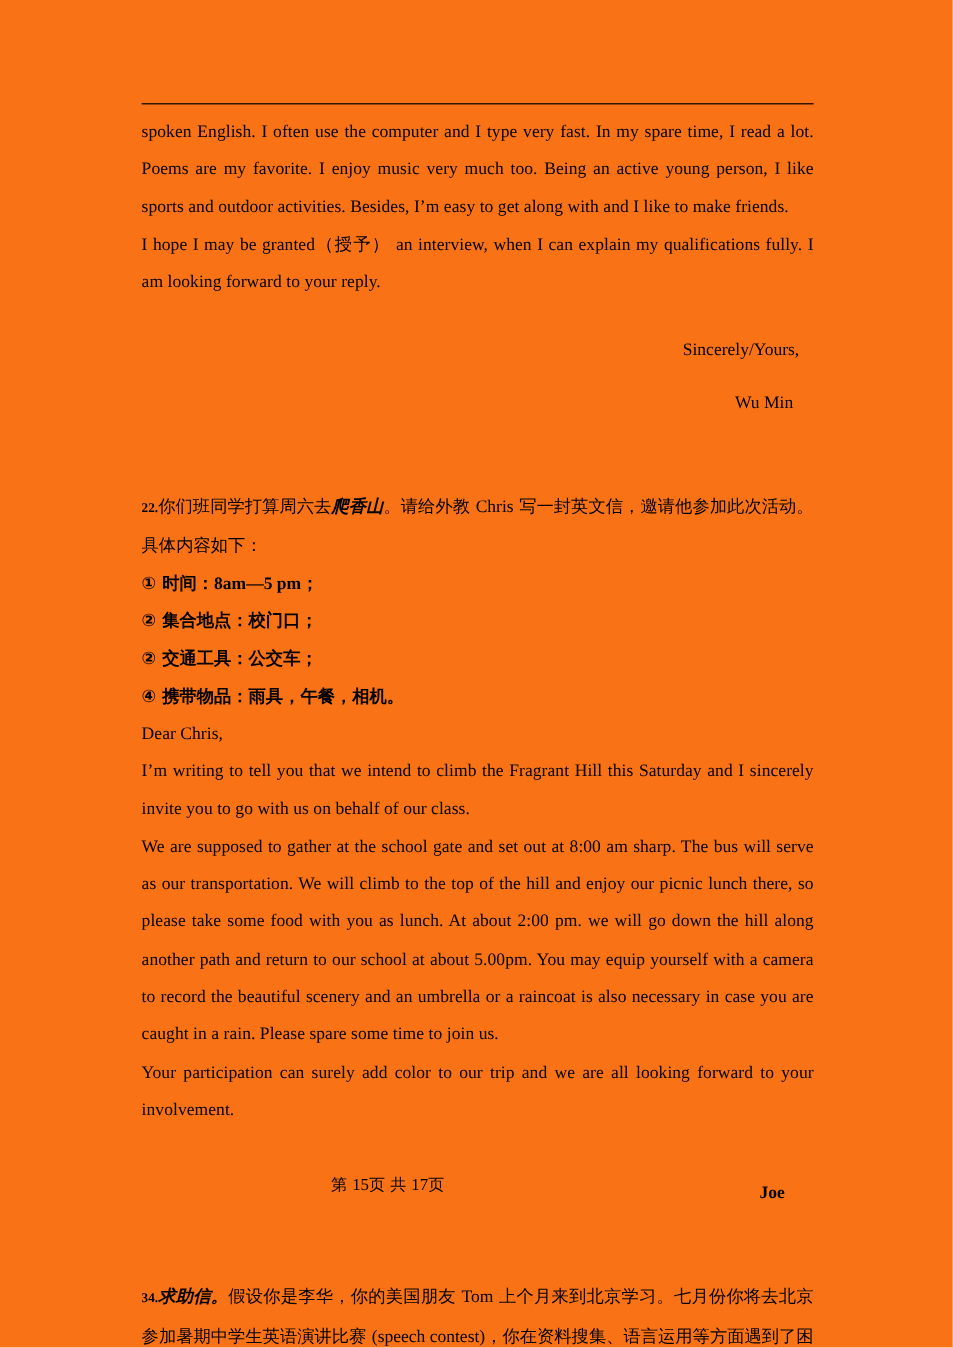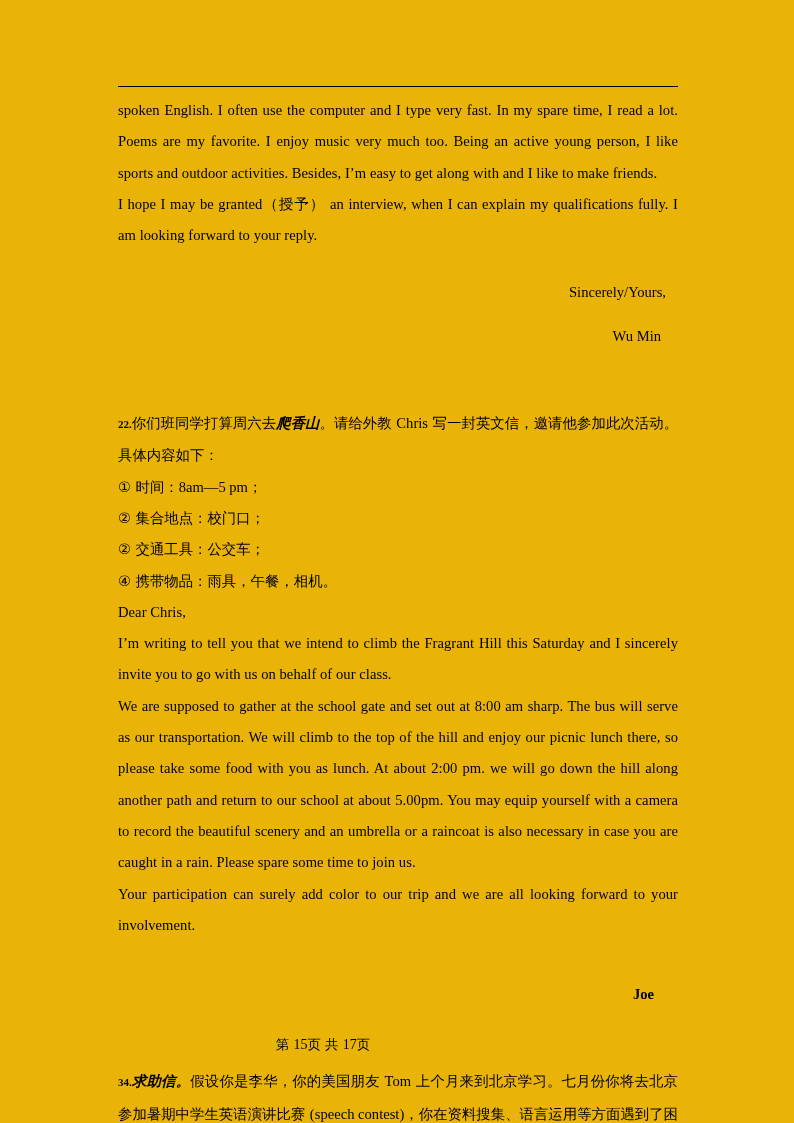--- a/index.html
+++ b/index.html
@@ -10,21 +10,21 @@
   body {
     font-family: "Liberation Serif", "DejaVu Serif", serif;
     color: #000000;
     -webkit-font-smoothing: none;
   }
   .page {
     position: relative;
     width: 794px;
     height: 1123px;
     margin: 0 auto;
-    background: #eab308;
+    background: #f97316;
     overflow: hidden;
     box-sizing: border-box;
   }
   .content {
     position: absolute;
     left: 118px;
     top: 0;
     width: 560px;
   }
   .header-rule {
@@ -67,20 +67,21 @@
   .b {
     font-weight: bold;
     font-style: italic;
   }
   .listline {
     font-family: "DejaVu Sans", "Liberation Sans", sans-serif;
     font-size: 14.4px;
     line-height: 31.3px;
     margin: 0;
     text-align: left;
+    font-weight: bold;
   }
   .listline .en {
     font-family: "Liberation Serif", "DejaVu Serif", serif;
     font-size: 14.6px;
   }
   .right {
     text-align: right;
     font-size: 14.6px;
     line-height: 31.3px;
     margin: 12px;
@@ -88,21 +89,21 @@
   .right.indent-a { padding-right: 0px; }
   .right.indent-b { padding-right: 5px; }
   .right.bold { font-weight: bold; }
   .right.bold-b { font-weight: bold; padding-right: 12px; }
   .spacer-sm { height: 14px; }
   .spacer-md { height: 26px; }
   .spacer-lg { height: 44px; }
   .footer {
     position: absolute;
     left: 0;
-    top: 1036px;
+    top: 979px;
     width: 646px;
     text-align: center;
     font-family: "DejaVu Sans", "Liberation Sans", sans-serif;
     font-size: 13.4px;
     color: #000000;
   }
   .footer .num {
     font-family: "Liberation Serif", "DejaVu Serif", serif;
     font-size: 14px;
   }

